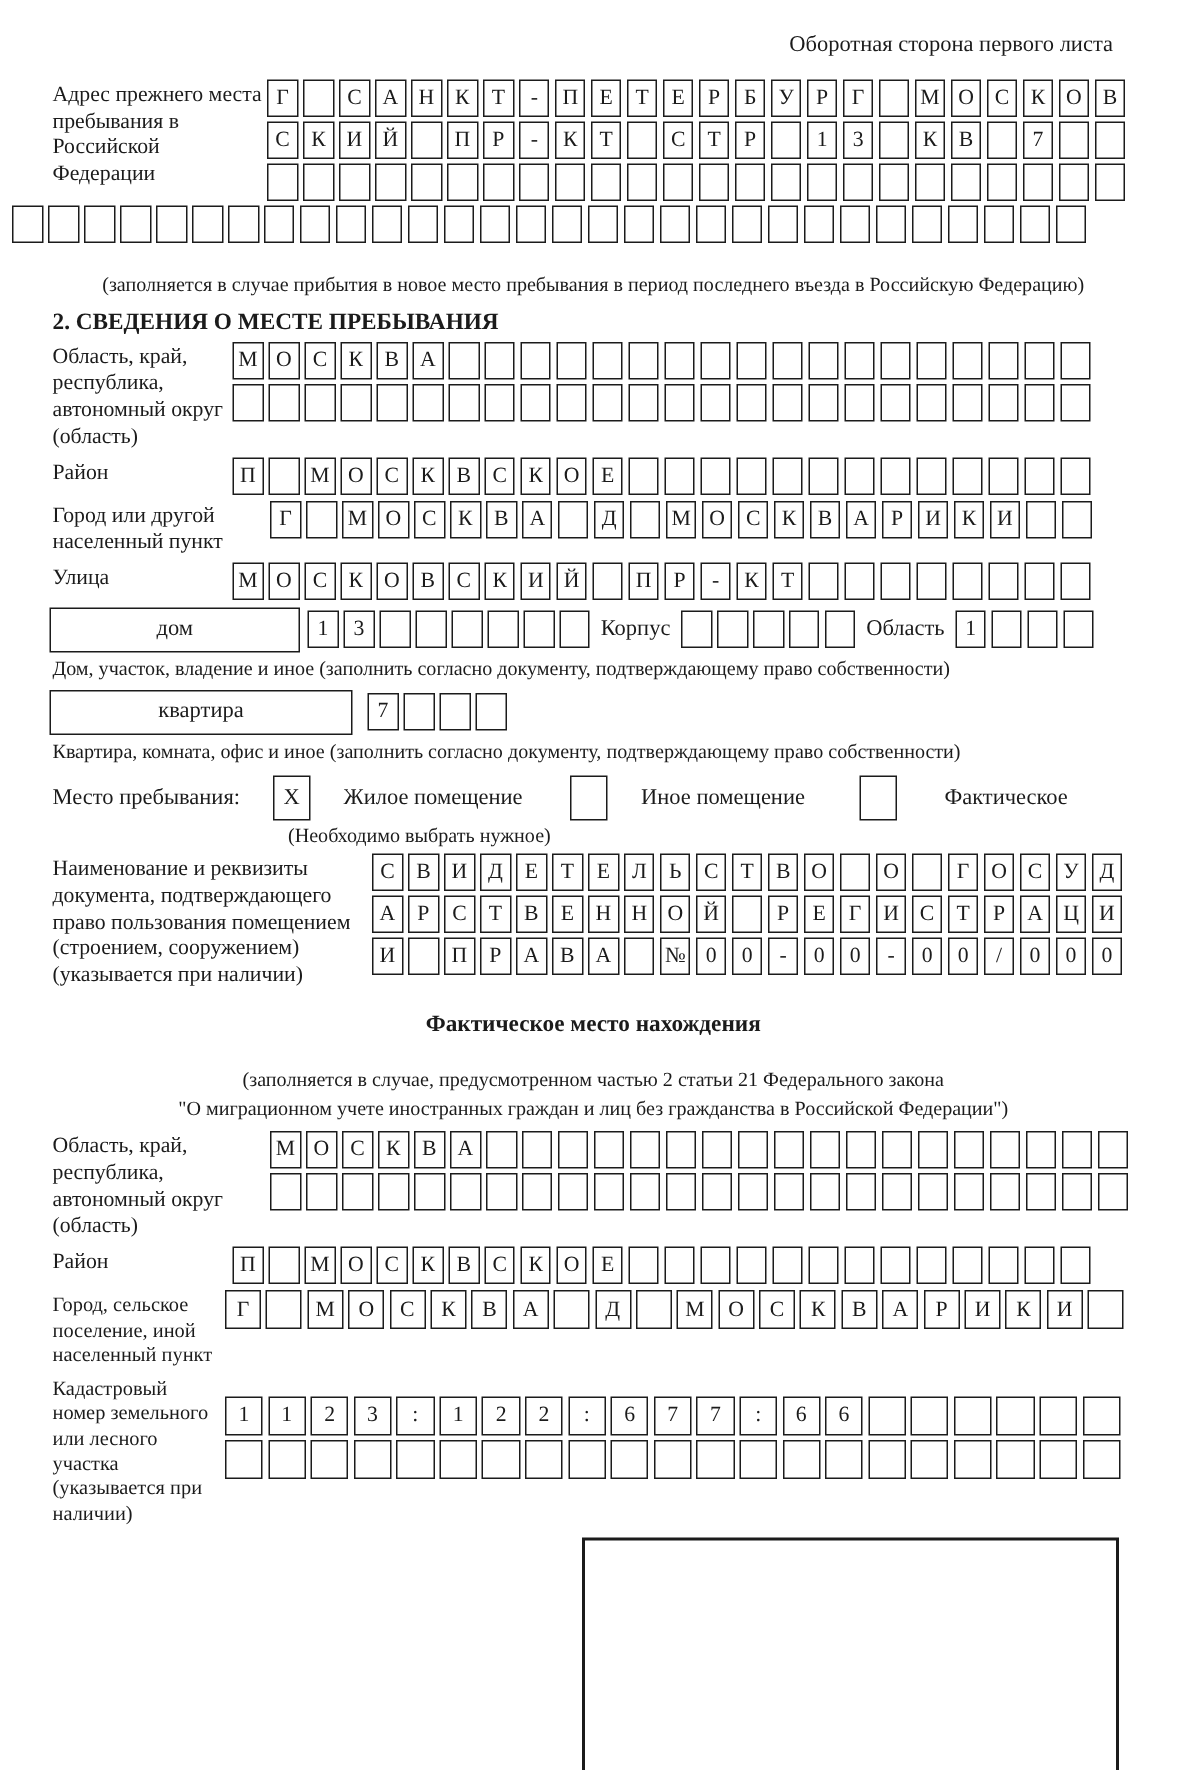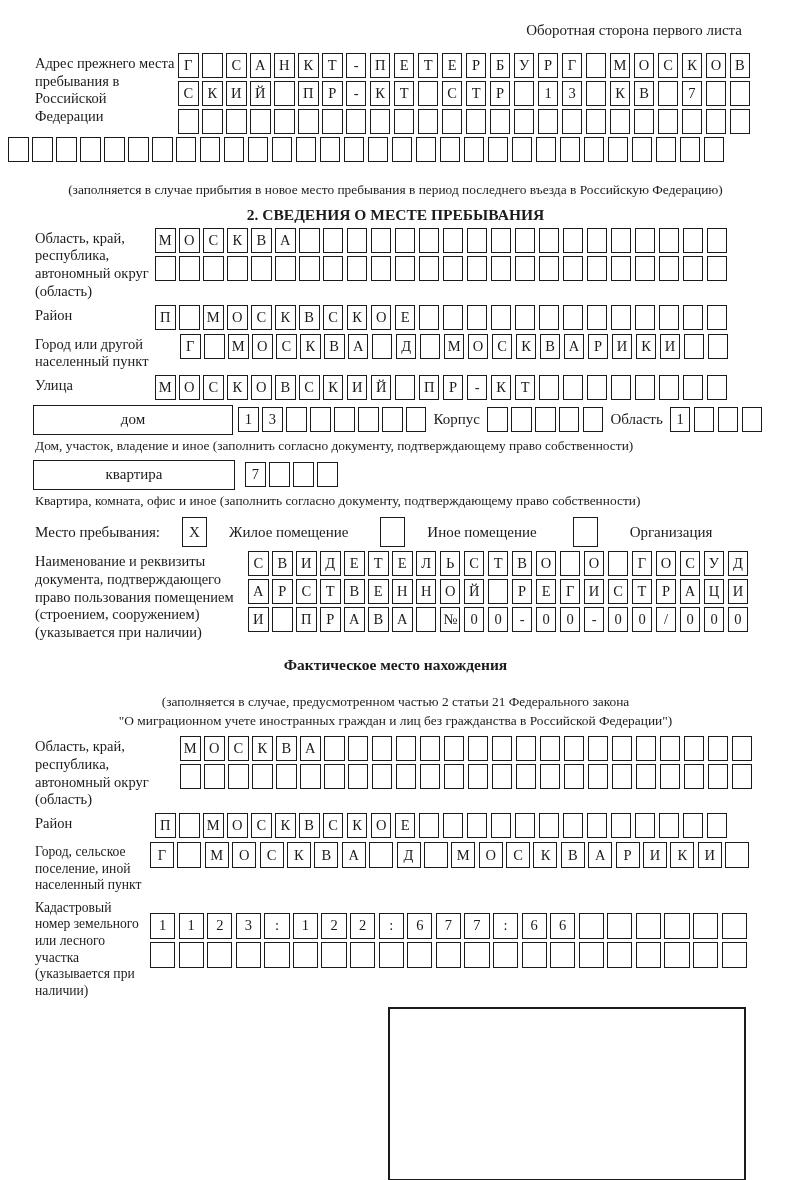--- a/index.html
+++ b/index.html
@@ -17,25 +17,25 @@
   .rows{display:flex;flex-direction:column;gap:3px;}
   .rows.offset14{margin-top:15px;}
   .cells{display:flex;gap:3.4px;flex:none;}
   .cell{flex:none;width:20.6px;height:25px;border:1.6px solid #1b1b1b;box-sizing:border-box;
         display:flex;align-items:center;justify-content:center;font-size:14.5px;background:#fff;}
   .cell.cw24{width:24px;height:26px;}
   .cell.cw25{width:25.2px;height:26px;}
   .row-full{margin-left:-27px;margin-top:3px;}
   .note{font-size:13.4px;line-height:1.25;margin-top:3px;}
   .center{text-align:center;margin-top:20px;}
-  .sec-title{font-weight:bold;text-align:center;font-size:15.5px;margin:7px 0 3px 0;}
+  .sec-title{font-weight:bold;text-align:left;font-size:15.5px;margin:7px 0 3px 0;}
   .inline-row{display:flex;align-items:center;margin-top:5px;}
   .bigbox{flex:none;height:30px;border:1.6px solid #1b1b1b;box-sizing:border-box;
           display:flex;align-items:center;justify-content:center;font-size:15px;margin-right:5px;}
-  .bw167{width:200px;margin-left:-2px;}
+  .bw167{width:167px;margin-left:-2px;}
   .bw202{width:202px;margin-left:-2px;}
   .inline-lbl{margin:0 7px 0 7px;font-size:15px;flex:none;}
   .premises{gap:22px;margin-top:8px;}
   .checkbox{flex:none;width:25px;height:30px;border:1.7px solid #1b1b1b;box-sizing:border-box;
             display:flex;align-items:center;justify-content:center;font-size:15px;}
   .choose-note{margin:2px 0 2px 157px;font-size:13.4px;}
   .actual-title{font-weight:bold;text-align:center;font-size:15.5px;margin:14px 0 6px 0;}
   .stamp-wrap{margin-top:8px;}
   .stamp-box{margin-left:353px;width:358px;height:174px;border:2px solid #1b1b1b;box-sizing:border-box;}
   .stamp-note{margin:6px 0 0 308px;width:450px;text-align:center;font-size:14px;line-height:1.3;}
@@ -362,22 +362,23 @@
     </div>
     <div class="note">Квартира, комната, офис и иное (заполнить согласно документу, подтверждающему право собственности)</div>
 
     <div class="inline-row premises">
       <span>Место пребывания:</span>
       <span class="checkbox">X</span>
       <span>Жилое помещение</span>
       <span class="checkbox" style="margin-left:10px;"></span>
       <span>Иное помещение</span>
       <span class="checkbox" style="margin-left:14px;"></span>
-      <span style="margin-left:10px;">Организация</span>
-    </div>
+      <span style="margin-left:10px;">Фактическое</span>
+    </div>
+    <div class="choose-note">(Необходимо выбрать нужное)</div>
 
     <div class="field">
       <div class="lbl w213">Наименование и реквизиты документа, подтверждающего право пользования помещением (строением, сооружением) (указывается при наличии)</div>
       <div class="rows">
         <div class="cells">
             <span class="cell">С</span>
             <span class="cell">В</span>
             <span class="cell">И</span>
             <span class="cell">Д</span>
             <span class="cell">Е</span>

